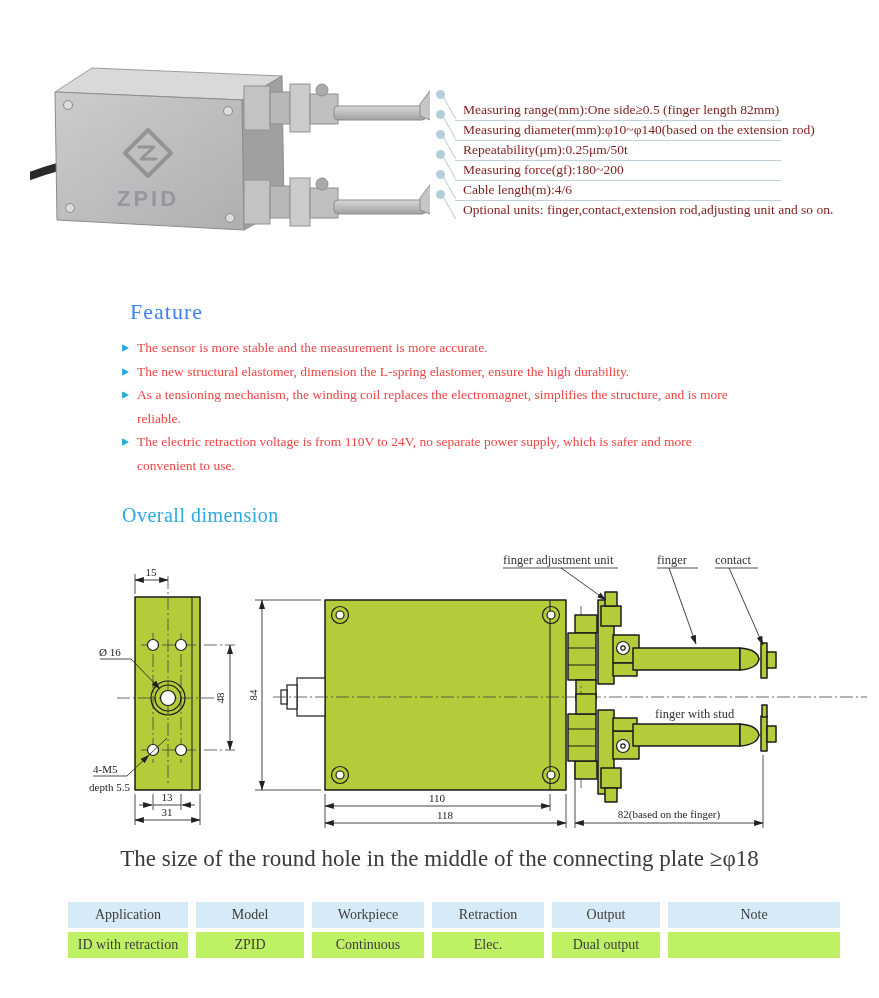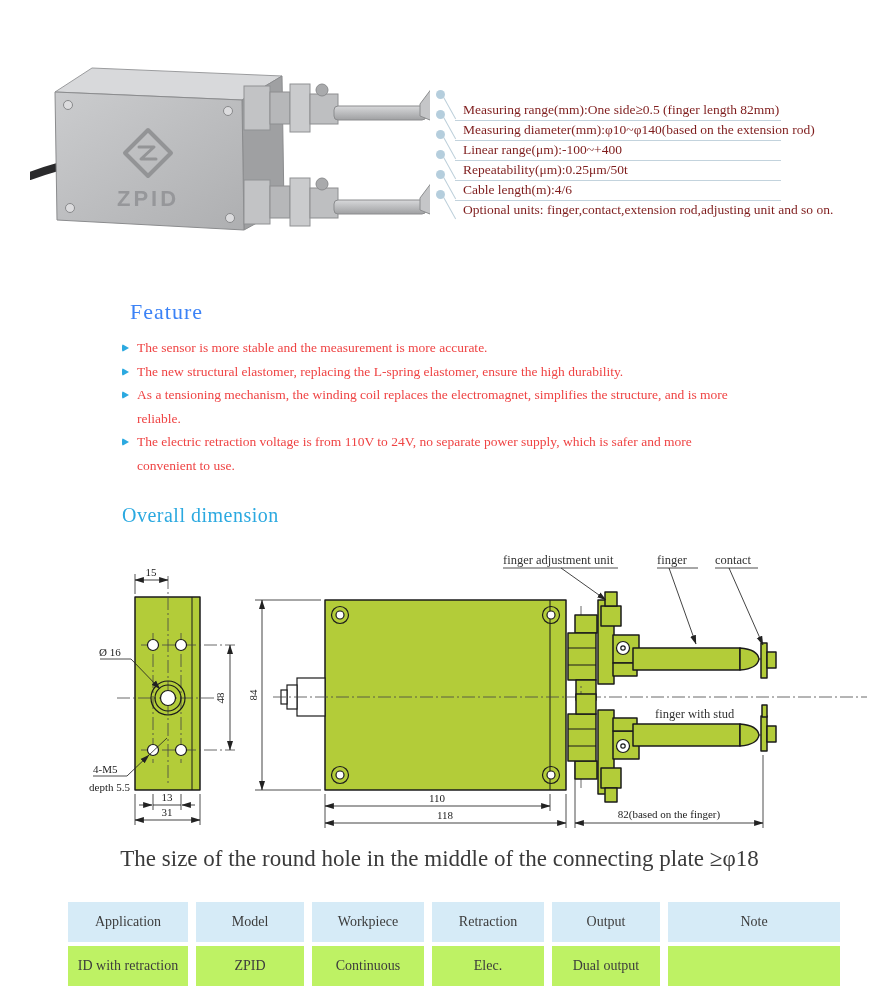--- a/index.html
+++ b/index.html
@@ -53,21 +53,21 @@
     font-size:23px; color:#3a3a3a;
   }
 
   
   .spec-table {
     position:absolute; left:60px; top:898px;
     border-collapse:separate; border-spacing:8px 4px;
   }
   .spec-table td {
     height:26px; text-align:center; vertical-align:middle;
-    font-size:14px; color:#3c3c3c; padding:7px 6px;
+    font-size:14px; color:#3c3c3c; padding:0 6px;
   }
   .spec-table tr.hdr td { background:#d6ebf7; }
   .spec-table tr.row td { background:#bef264; }
   .c1{width:108px}.c2{width:96px}.c3{width:100px}.c4{width:100px}.c5{width:96px}.c6{width:160px}
 
   
   .part { fill:#b3cc39; stroke:#1b1b1b; stroke-width:1.5; stroke-linejoin:round; }
   .hole { fill:#ffffff; stroke:#1b1b1b; stroke-width:1.2; }
   .ring { fill:none; stroke:#1b1b1b; stroke-width:1.2; }
   .thin { stroke:#1b1b1b; stroke-width:1; fill:none; }
@@ -141,26 +141,26 @@
     <span>Measuring range(mm):One side≥0.5 (finger length 82mm)</span>
   </div>
   <div class="spec-item">
     <span class="spec-dot"></span>
     <span class="spec-diag"></span>
     <span>Measuring diameter(mm):φ10~φ140(based on the extension rod)</span>
   </div>
   <div class="spec-item">
     <span class="spec-dot"></span>
     <span class="spec-diag"></span>
-    <span>Linear range(μm):-100~+400</span>
-  </div>
-  <div class="spec-item">
-    <span class="spec-dot"></span>
-    <span class="spec-diag"></span>
     <span>Repeatability(μm):0.25μm/50t</span>
+  </div>
+  <div class="spec-item">
+    <span class="spec-dot"></span>
+    <span class="spec-diag"></span>
+    <span>Measuring force(gf):180~200</span>
   </div>
   <div class="spec-item">
     <span class="spec-dot"></span>
     <span class="spec-diag"></span>
     <span>Cable length(m):4/6</span>
   </div>
   <div class="spec-item no-line">
     <span class="spec-dot"></span>
     <span class="spec-diag"></span>
     <span>Optional units: finger,contact,extension rod,adjusting unit and so on.</span>
@@ -168,21 +168,21 @@
 </div>
 
 <div class="feature">
   <h2 class="feature-title">Feature</h2>
   <div class="f-item">
     <span class="tri"></span>
     <span>The sensor is more stable and the measurement is more accurate.</span>
   </div>
   <div class="f-item">
     <span class="tri"></span>
-    <span>The new structural elastomer, replacing the L-spring elastomer, ensure the high durability.</span>
+    <span>The new structural elastomer, dimension the L-spring elastomer, ensure the high durability.</span>
   </div>
   <div class="f-item">
     <span class="tri"></span>
     <span>As a tensioning mechanism, the winding coil replaces the electromagnet, simplifies the structure, and is more reliable.</span>
   </div>
   <div class="f-item">
     <span class="tri"></span>
     <span>The electric retraction voltage is from 110V to 24V, no separate power supply, which is safer and more convenient to use.</span>
   </div>
 </div>

